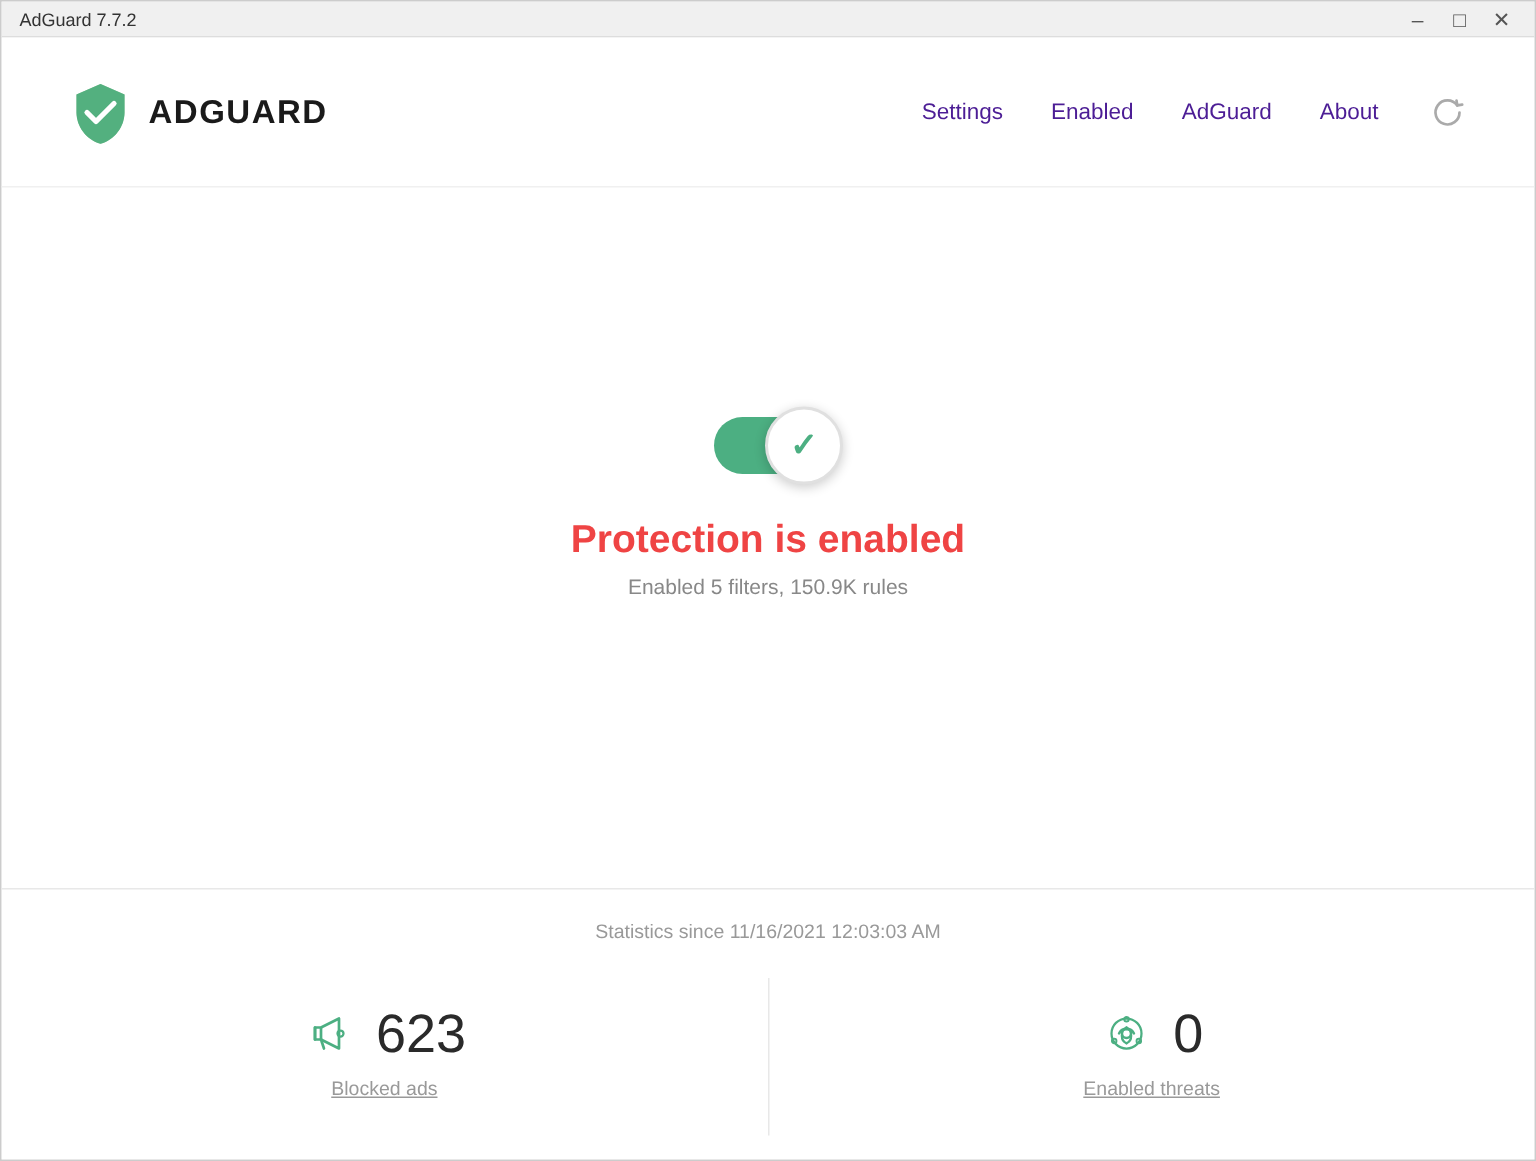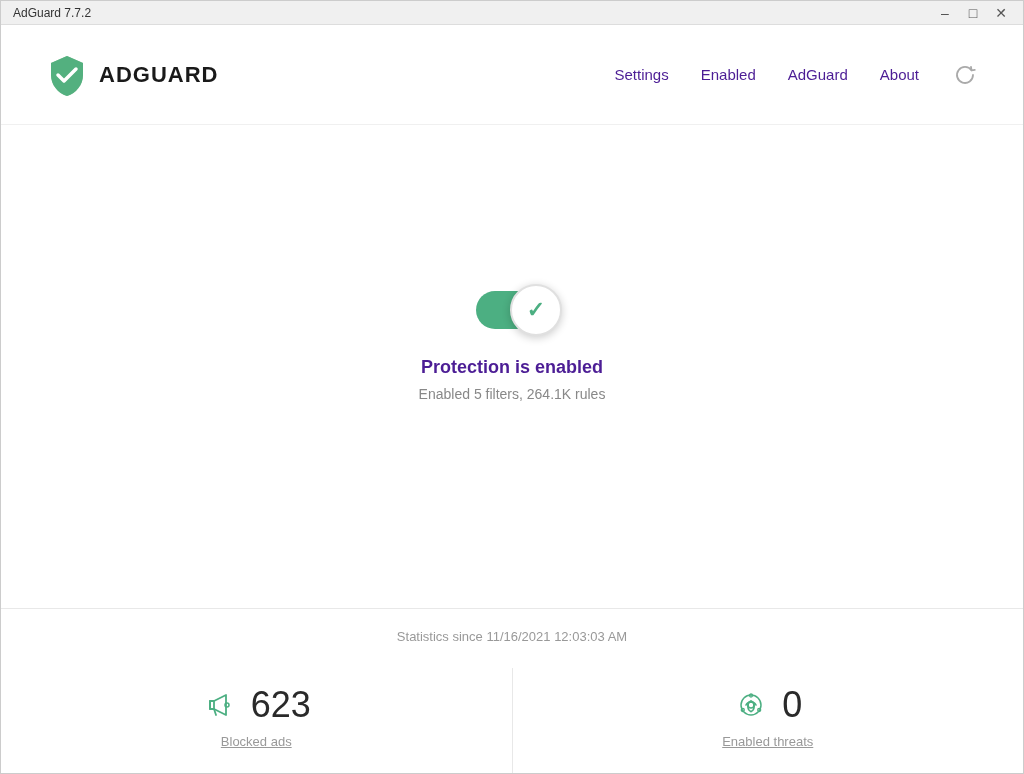--- a/index.html
+++ b/index.html
@@ -144,44 +144,44 @@
       justify-content: center;
       border: 2px solid #e0e0e0;
     }
     .check-icon {
       color: #4caf82;
       font-size: 22px;
       font-weight: bold;
     }
 
     .protection-title {
-      font-size: 18px;
+      font-size: 26px;
       font-weight: 600;
-      color: #4c1d95;
+      color: #ef4444;
       margin-bottom: 8px;
       text-align: center;
     }
     .protection-subtitle {
       font-size: 14px;
       color: #888;
       text-align: center;
     }
 
     
     .divider {
       width: 100%;
       height: 1px;
       background: #e8e8e8;
       margin: 0;
     }
 
     
     .stats-section {
       width: 100%;
-      padding: 20px 0 0;
+      padding: 20px 0 16px;
     }
     .stats-label {
       text-align: center;
       font-size: 13px;
       color: #999;
       margin-bottom: 24px;
     }
     .stats-grid {
       display: flex;
       justify-content: center;
@@ -271,21 +271,21 @@
 
     <div class="toggle-container">
       <div class="toggle-track">
         <div class="toggle-thumb">
           <span class="check-icon">✓</span>
         </div>
       </div>
     </div>
 
     <div class="protection-title">Protection is enabled</div>
-    <div class="protection-subtitle">Enabled 5 filters, 264.1K rules</div>
+    <div class="protection-subtitle">Enabled 5 filters, 150.9K rules</div>
 
   </div>
 
   <div class="divider"></div>
 
   <div class="stats-section">
     <div class="stats-label">Statistics since 11/16/2021 12:03:03 AM</div>
 
     <div class="stats-grid">
 

